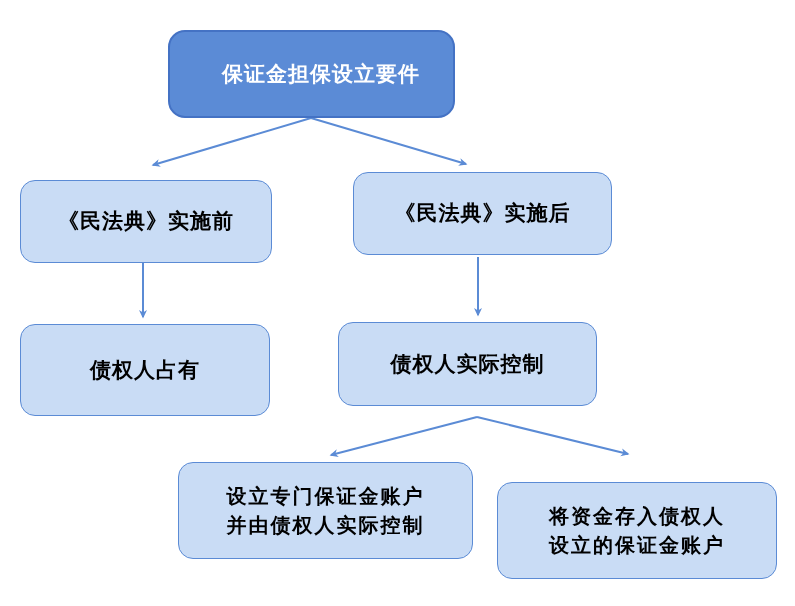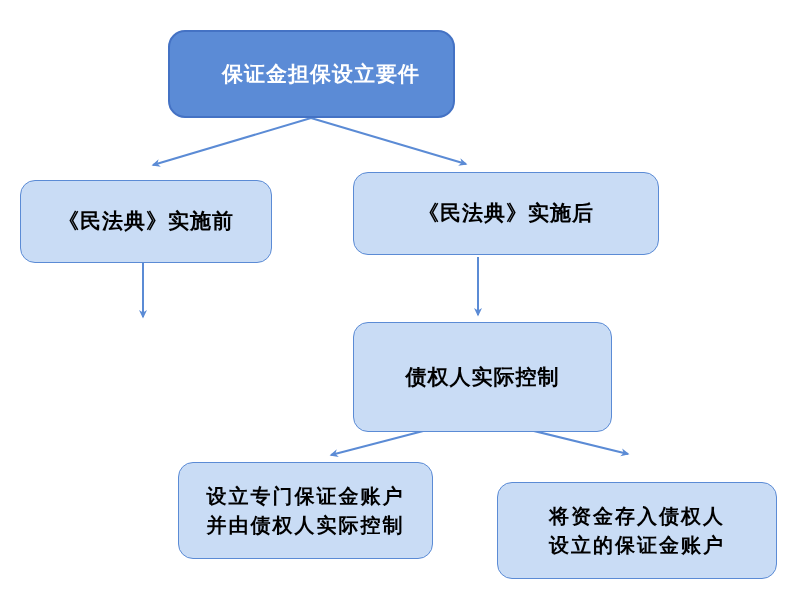--- a/index.html
+++ b/index.html
@@ -62,24 +62,24 @@
     color: var(--node-text);
     font-size: 21px;
     letter-spacing: 1px;
   }
   .node-small {
     font-size: 20px;
     letter-spacing: 2px;
   }
   #node-root        { left: 168px; top: 30px;  width: 287px; height: 88px; }
   #node-pre         { left: 20px;  top: 172px; width: 252px; height: 83px; margin-top: 8px; }
-  #node-post        { left: 353px; top: 172px; width: 306px; height: 83px; }
+  #node-post        { left: 353px; top: 172px; width: 259px; height: 83px; }
   #node-possession  { left: 20px;  top: 324px; width: 250px; height: 92px; }
-  #node-control     { left: 353px; top: 322px; width: 259px; height: 110px; }
-  #node-dedicated   { left: 178px; top: 462px; width: 255px; height: 97px; }
+  #node-control     { left: 338px; top: 322px; width: 259px; height: 84px; }
+  #node-dedicated   { left: 178px; top: 462px; width: 295px; height: 97px; }
   #node-deposit     { left: 497px; top: 462px; width: 280px; height: 97px; margin-top: 20px; }
 </style>
 </head>
 <body>
 
 <div class="canvas">
 
   <svg class="edges" width="795" height="606" viewBox="0 0 795 606" xmlns="http://www.w3.org/2000/svg">
     <defs>
       <marker id="arrow" markerWidth="9" markerHeight="9" refX="7" refY="4.5" orient="auto" markerUnits="userSpaceOnUse">
@@ -93,20 +93,21 @@
     <line class="edge" x1="477" y1="417" x2="331" y2="455" marker-end="url(#arrow)"></line>
     <line class="edge" x1="477" y1="417" x2="628" y2="454" marker-end="url(#arrow)"></line>
   </svg>
 
   <div id="node-root" class="node node-root">保证金担保设立要件</div>
 
   <div id="node-pre" class="node node-light">《民法典》实施前</div>
 
   <div id="node-post" class="node node-light">《民法典》实施后</div>
 
+  <div id="node-possession" class="node node-light">债权人占有</div>
 
   <div id="node-control" class="node node-light">债权人实际控制</div>
 
   <div id="node-dedicated" class="node node-light node-small">设立专门保证金账户
 并由债权人实际控制</div>
 
   <div id="node-deposit" class="node node-light node-small">将资金存入债权人
 设立的保证金账户</div>
 
 </div>

